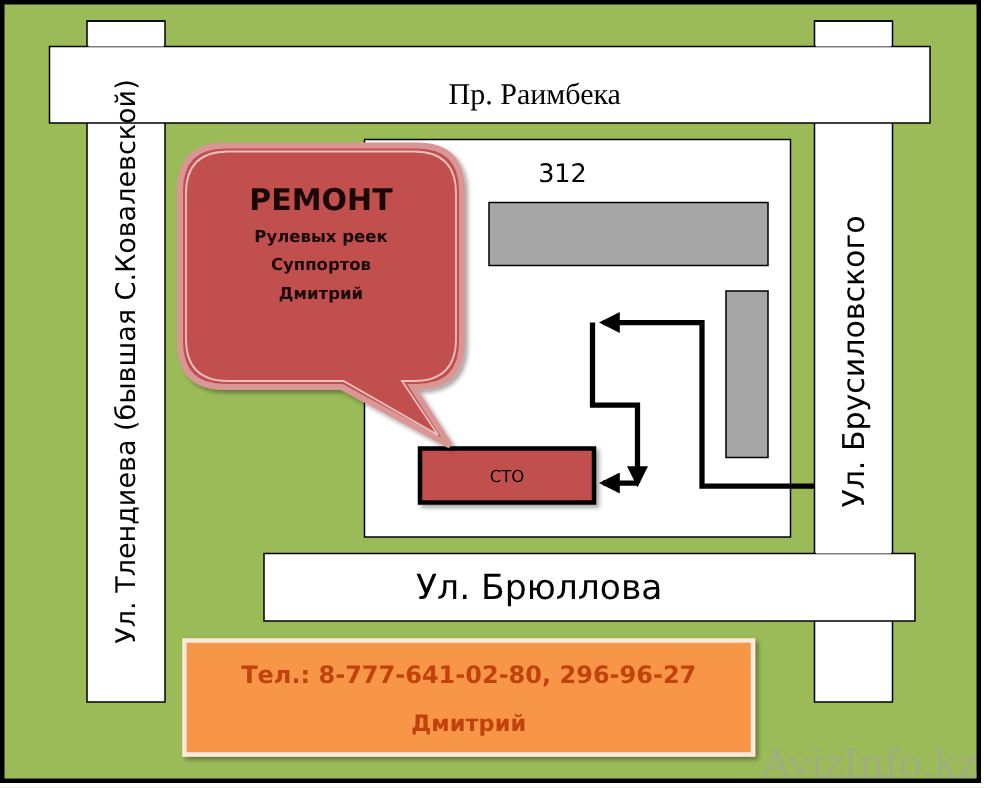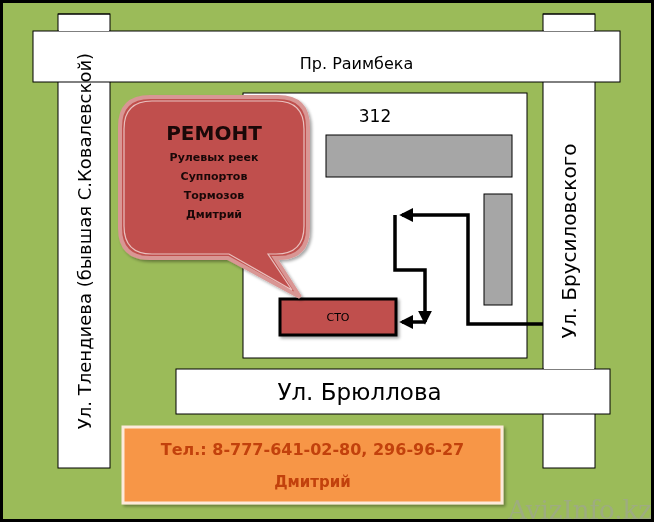--- a/index.html
+++ b/index.html
@@ -60,21 +60,21 @@
   <rect x="280" y="299" width="116" height="36" fill="#c0504d" stroke="#000" stroke-width="3" filter="url(#shadow)"></rect>
 
   <g filter="url(#shadow)">
     <path d="M150,97 L278,97 Q308,97 308,127 L308,228 Q308,258 278,258 L275,258 L300,297 L228,258 L150,258 Q120,258 120,228 L120,127 Q120,97 150,97 Z" fill="#c0504d" stroke="#d99694" stroke-width="4"></path>
     <path d="M152,101 L276,101 Q304,101 304,129 L304,226 Q304,254 276,254 L268,254 L292,290 L229,254 L152,254 Q124,254 124,226 L124,129 Q124,101 152,101 Z" fill="none" stroke="#f2dcdb" stroke-width="1.2" opacity="0.8"></path>
   </g>
 
   <rect x="123" y="427" width="379" height="76" fill="#f79646" stroke="#fdeada" stroke-width="3" filter="url(#shadow)"></rect>
 </svg>
 
-<div class="overlay" style="left:33px; top:31px; width:587px; height:64px; font-size:16px;">
+<div class="overlay" style="left:33px; top:31px; width:587px; height:64px; font-size:20px;font-family:Liberation Serif, serif;">
   <span style="margin-left:60px;">Пр. Раимбека</span>
 </div>
 
 <div class="overlay" style="left:176px; top:369px; width:367px; height:45px; font-size:23px;">
   <span>Ул. Брюллова</span>
 </div>
 
 <div class="overlay" style="left:-143px; top:215px; width:454px; height:52px; transform:rotate(-90deg); font-size:18px;">
   <span>Ул. Тлендиева (бывшая С.Ковалевской)</span>
 </div>
@@ -84,21 +84,20 @@
 </div>
 
 <div class="overlay" style="left:350px; top:104px; width:50px; height:24px; font-size:17px;text-align:right;">
   <span>312</span>
 </div>
 
 <div style="position:absolute; left:120px; top:118px; width:188px; text-align:center; color:#1a0808;">
   <div style="font-size:20px; font-weight:bold; line-height:30px;">РЕМОНТ</div>
   <div style="font-size:11px; font-weight:bold; line-height:19px;">Рулевых реек</div>
   <div style="font-size:11px; font-weight:bold; line-height:19px;">Суппортов</div>
-  <div style="font-size:11px; font-weight:bold; line-height:19px;">Тормозов</div>
   <div style="font-size:11px; font-weight:bold; line-height:19px;">Дмитрий</div>
 </div>
 
 <div class="overlay" style="left:280px; top:299px; width:116px; height:36px; font-size:11px;">
   <span>СТО</span>
 </div>
 
 <div style="position:absolute; left:123px; top:427px; width:379px; height:76px; text-align:center; color:#c2410c; font-weight:bold;">
   <div style="font-size:16px; line-height:20px; margin-top:13px;">Тел.: 8-777-641-02-80, 296-96-27</div>
   <div style="font-size:15px; line-height:20px; margin-top:12px;">Дмитрий</div>

